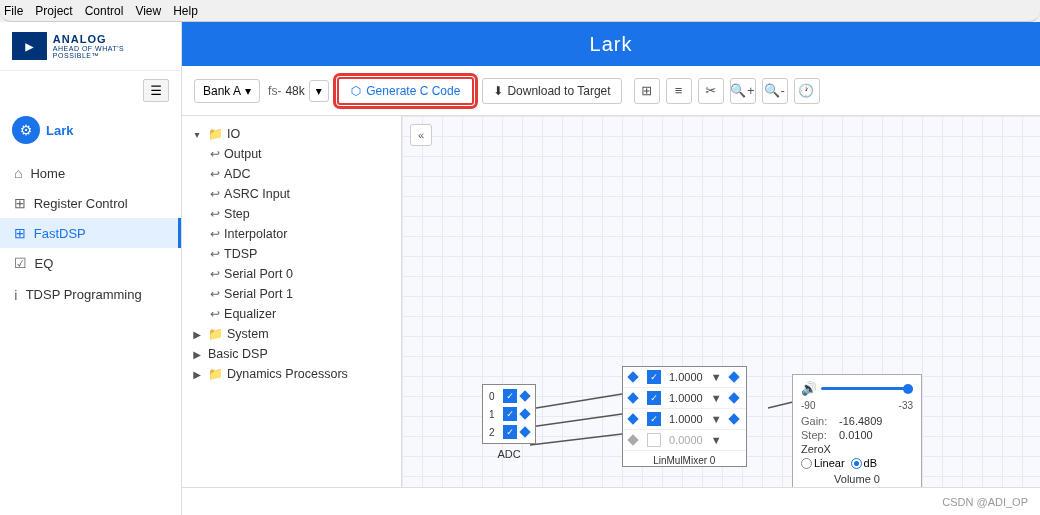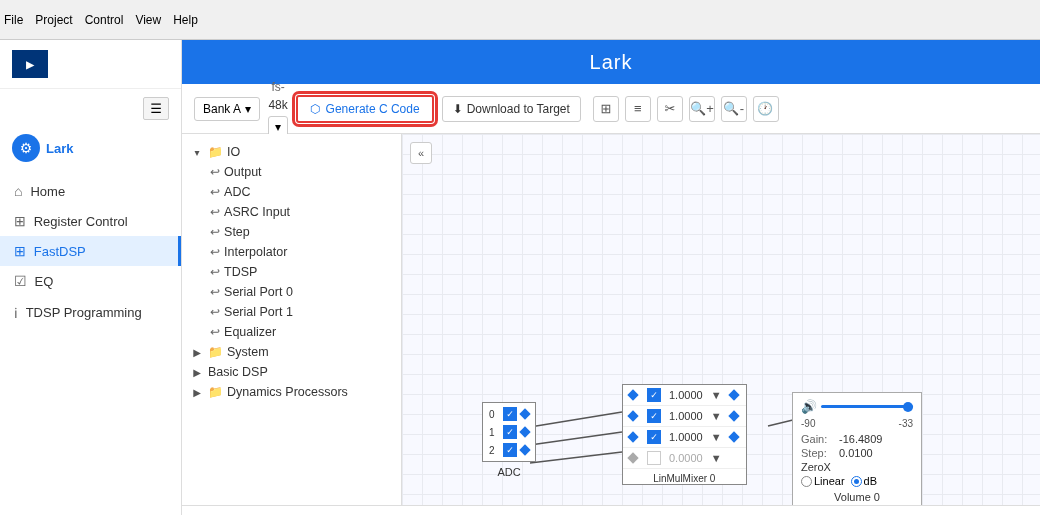--- a/index.html
+++ b/index.html
@@ -1,27 +1,28 @@
 <!DOCTYPE html>
 <html><head>
   <meta charset="utf-8">
   <style>
     * { box-sizing: border-box; margin: 0; padding: 0; }
     body { font-family: 'Segoe UI', Arial, sans-serif; font-size: 13px; background: #f0f0f0; overflow: hidden; width: 1040px; height: 515px; }
 
     
     .menu-bar {
-      height: 40px;
+      height: 22px;
       background: #f0f0f0;
       display: flex;
       align-items: center;
       padding: 0 4px;
       gap: 12px;
       border-bottom: 1px solid #ccc;
       font-size: 12px;
+      border-radius: 11px;
     }
     .menu-bar span { cursor: pointer; }
 
     .main-layout {
       display: flex;
       height: calc(515px - 22px);
     }
 
     
     .sidebar {
@@ -154,21 +155,20 @@
       cursor: pointer;
       display: flex;
       align-items: center;
       gap: 4px;
     }
     .fs-group {
       display: flex;
       align-items: center;
       gap: 4px;
       font-size: 12px;
-      flex-direction: column;
     }
     .fs-label { color: #666; }
     .fs-val { color: #333; font-weight: 500; }
     .fs-dropdown {
       border: 1px solid #ccc;
       border-radius: 3px;
       padding: 3px 6px;
       background: white;
       font-size: 12px;
       cursor: pointer;
@@ -516,20 +516,24 @@
   <span>View</span>
   <span>Help</span>
 </div>
 
 <div class="main-layout">
 
   <div class="sidebar">
     <div class="sidebar-logo">
       <div class="logo-box">
         <div class="logo-icon">▶</div>
+        <div class="logo-text">
+          <span class="top">ANALOG</span>
+          <span class="bottom">AHEAD OF WHAT'S POSSIBLE™</span>
+        </div>
       </div>
     </div>
 
     <div class="sidebar-hamburger">
       <div class="hamburger-btn">☰</div>
     </div>
 
     <div class="sidebar-project">
       <div class="gear-circle">⚙</div>
       <span class="project-name">Lark</span>

